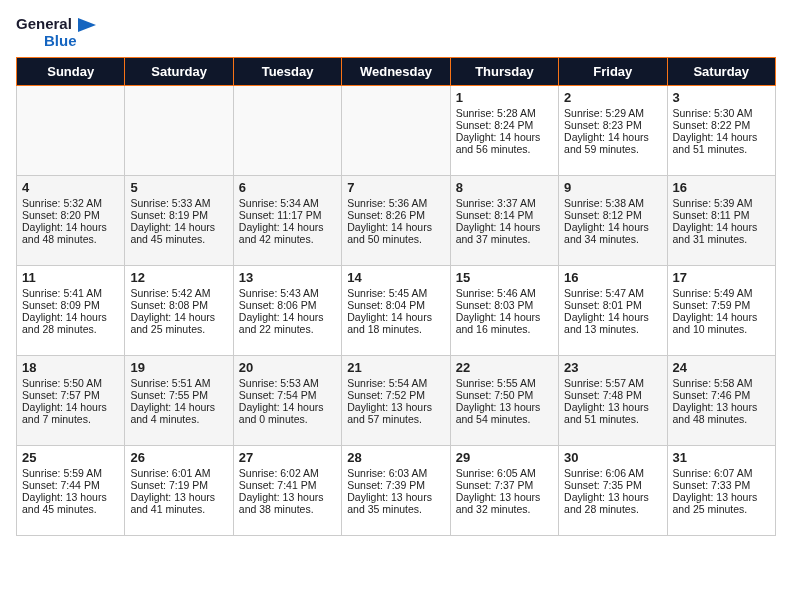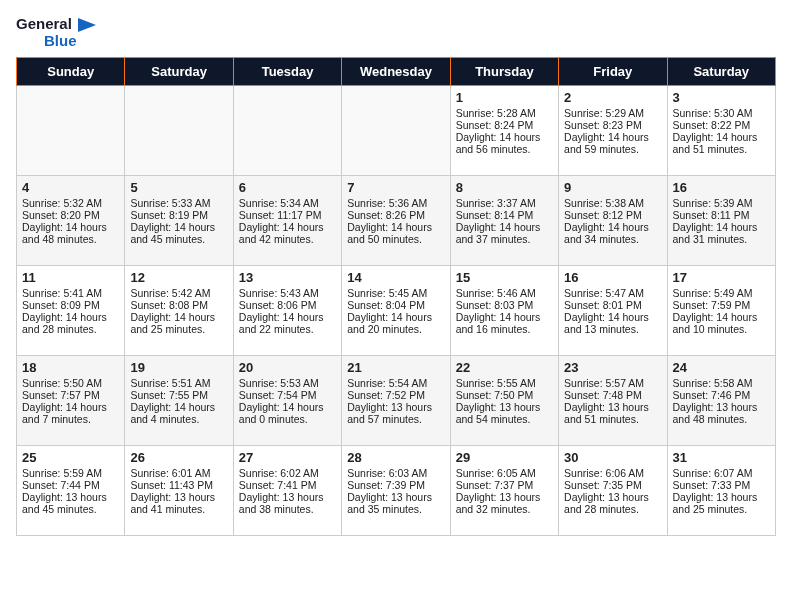--- a/index.html
+++ b/index.html
@@ -200,21 +200,21 @@
           <div>Sunrise: 5:43 AM</div>
           <div>Sunset: 8:06 PM</div>
           <div>Daylight: 14 hours</div>
           <div>and 22 minutes.</div>
         </td>
         <td>
           <span class="day-num">14</span>
           <div>Sunrise: 5:45 AM</div>
           <div>Sunset: 8:04 PM</div>
           <div>Daylight: 14 hours</div>
-          <div>and 20 minutes.</div>
+          <div>and 18 minutes.</div>
         </td>
         <td>
           <span class="day-num">15</span>
           <div>Sunrise: 5:46 AM</div>
           <div>Sunset: 8:03 PM</div>
           <div>Daylight: 14 hours</div>
           <div>and 16 minutes.</div>
         </td>
         <td>
           <span class="day-num">16</span>
@@ -285,21 +285,21 @@
         <td>
           <span class="day-num">25</span>
           <div>Sunrise: 5:59 AM</div>
           <div>Sunset: 7:44 PM</div>
           <div>Daylight: 13 hours</div>
           <div>and 45 minutes.</div>
         </td>
         <td>
           <span class="day-num">26</span>
           <div>Sunrise: 6:01 AM</div>
-          <div>Sunset: 11:43 PM</div>
+          <div>Sunset: 7:19 PM</div>
           <div>Daylight: 13 hours</div>
           <div>and 41 minutes.</div>
         </td>
         <td>
           <span class="day-num">27</span>
           <div>Sunrise: 6:02 AM</div>
           <div>Sunset: 7:41 PM</div>
           <div>Daylight: 13 hours</div>
           <div>and 38 minutes.</div>
         </td>

